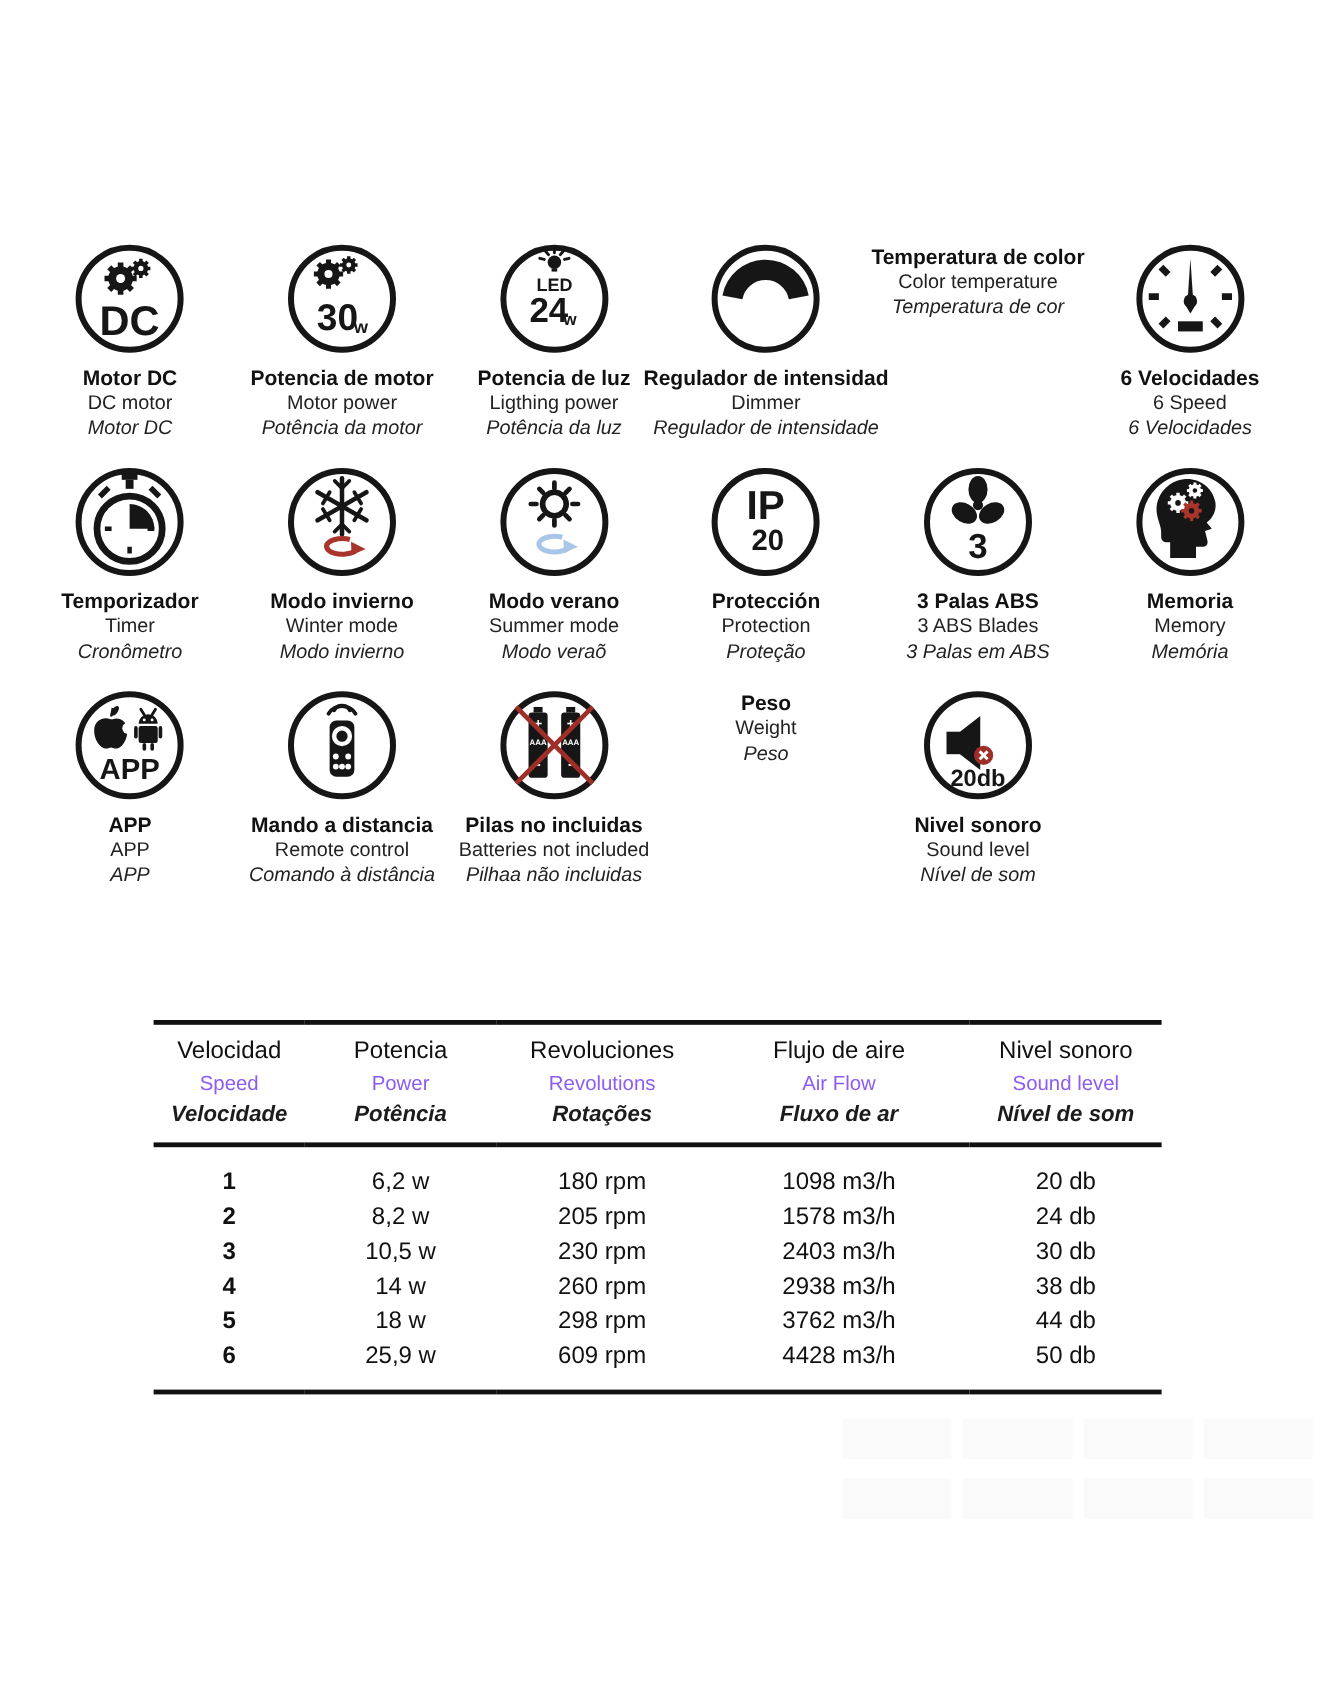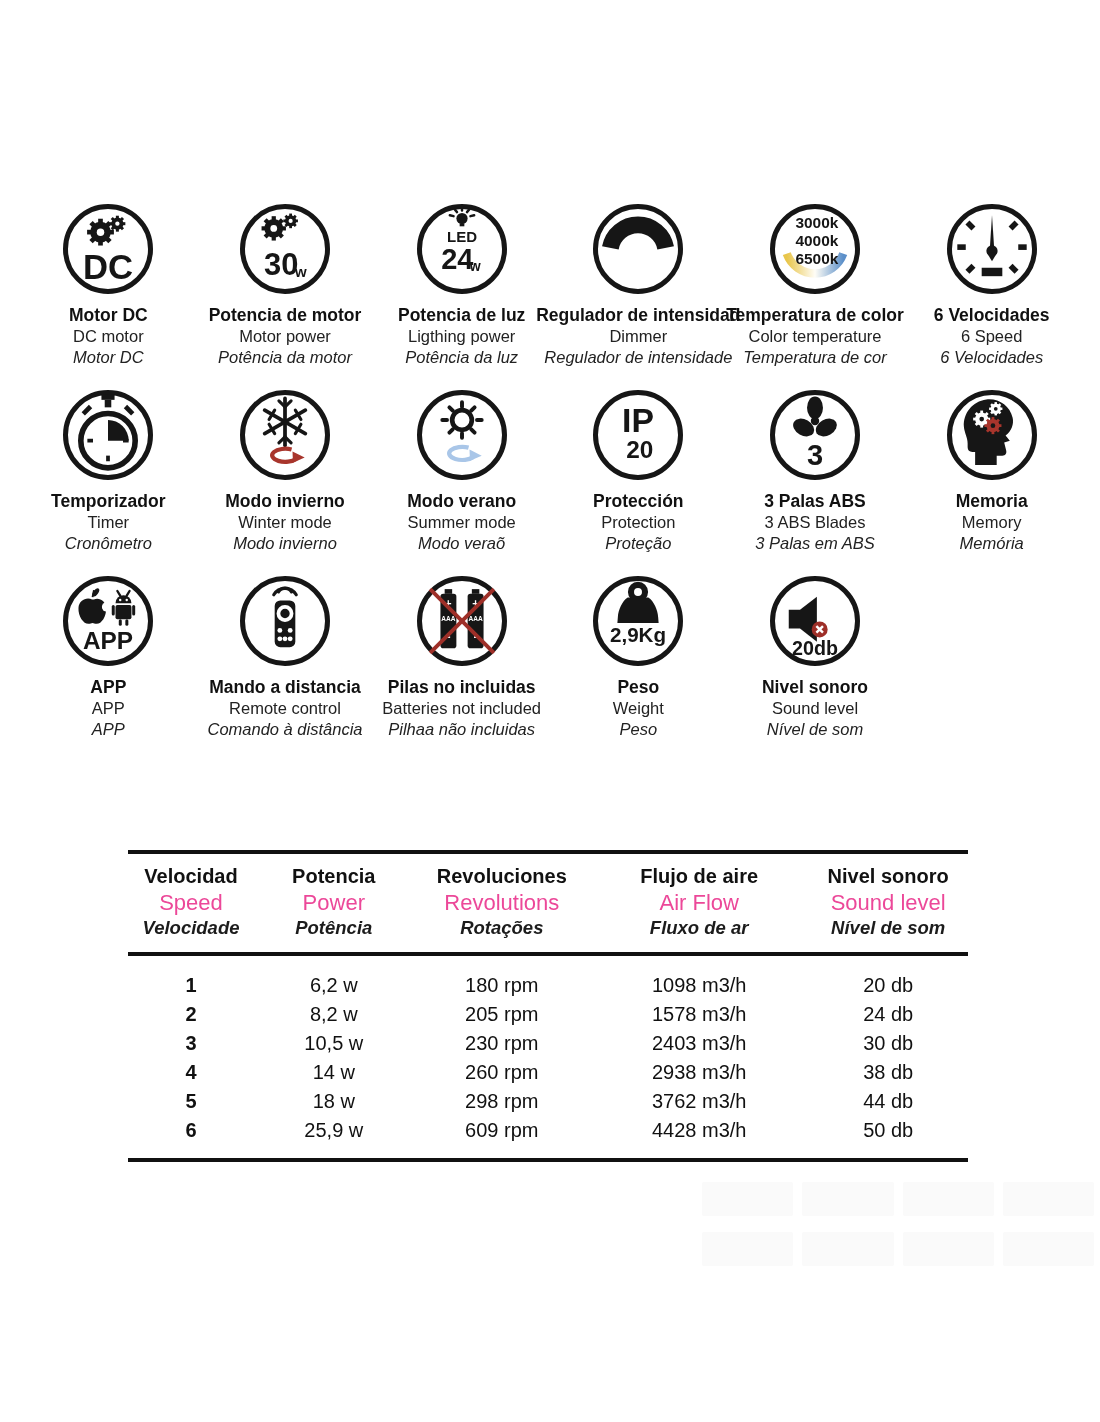--- a/index.html
+++ b/index.html
@@ -22,22 +22,22 @@
   .lbl{white-space:nowrap;width:calc(100% + 110px);margin-left:-55px;line-height:21px;}
   .lbl.es{font-weight:bold;font-size:17.5px;color:#111;}
   .lbl.en{font-size:16.5px;color:#222;}
   .lbl.pt{font-size:16.5px;font-style:italic;color:#222;}
   
   .spec-table{position:absolute;left:128px;top:850px;width:840px;}
   table{width:100%;border-collapse:collapse;}
   .spec-table table{border-top:4px solid #111;border-bottom:4px solid #111;}
   thead tr{border-bottom:4px solid #111;}
   th{padding:9px 0 12px;vertical-align:top;}
-  .h-es{font-size:20px;font-weight:bold;line-height:27px;color:#111;text-align:center;}
-  .h-en{font-size:22px;font-weight:normal;line-height:25px;color:#ec4899;}
+  .h-es{font-size:20px;font-weight:normal;line-height:27px;color:#111;text-align:center;}
+  .h-en{font-size:17px;font-weight:normal;line-height:25px;color:#8b5cf6;}
   .h-pt{font-size:18.5px;font-weight:bold;font-style:italic;line-height:25px;color:#1c1c1c;}
   td{font-size:20px;text-align:center;padding:3px 0;color:#111;}
   td.c0{font-weight:bold;}
   tbody tr:first-child td{padding-top:18px;}
   tbody tr:last-child td{padding-bottom:16px;}
   
   .watermark{position:absolute;left:702px;top:1182px;width:392px;height:84px;
     display:flex;flex-wrap:wrap;align-content:space-between;}
   .wm-row{display:flex;gap:9px;width:100%;}
   .wm-block{height:34px;flex:1;background:#fafafa;border-radius:2px;}
@@ -131,35 +131,20 @@
         <svg viewBox="0 0 96 96">
           <path d="M18.5 46.8 A30 30 0 0 1 77.5 46.8" fill="none" stroke="#161616" stroke-width="18"></path>
         </svg>
       </div>
       <div class="lbl es">Regulador de intensidad</div>
       <div class="lbl en">Dimmer</div>
       <div class="lbl pt">Regulador de intensidade</div>
     </div>
 
     <div class="feature">
-      <div class="circle">
-        <svg viewBox="0 0 96 96">
-          <defs>
-            <linearGradient id="tempGrad" x1="0" y1="0" x2="1" y2="0">
-              <stop offset="0" stop-color="#e8c54a"></stop>
-                <stop offset="0.5" stop-color="#fffdf6"></stop>
-                <stop offset="1" stop-color="#5b8fc9"></stop>
-            </linearGradient>
-          </defs>
-          <path d="M17.9 52.9 A32 32 0 0 0 78.1 52.9" fill="none" stroke="url(#tempGrad)" stroke-width="9"></path>
-          <text x="50" y="26" text-anchor="middle" font-size="16.5" font-weight="bold" fill="#161616">3000k</text>
-          <text x="50" y="45" text-anchor="middle" font-size="16.5" font-weight="bold" fill="#161616">4000k</text>
-          <text x="50" y="64" text-anchor="middle" font-size="16.5" font-weight="bold" fill="#161616">6500k</text>
-        </svg>
-      </div>
       <div class="lbl es">Temperatura de color</div>
       <div class="lbl en">Color temperature</div>
       <div class="lbl pt">Temperatura de cor</div>
     </div>
 
     <div class="feature">
       <div class="circle">
         <svg viewBox="0 0 96 96">
           <g stroke="#161616" stroke-width="6">
             <line x1="76" y1="46" x2="85" y2="46"></line>
@@ -377,27 +362,20 @@
               <line x1="82" y1="14" x2="14" y2="82"></line>
             </g>
         </svg>
       </div>
       <div class="lbl es">Pilas no incluidas</div>
       <div class="lbl en">Batteries not included</div>
       <div class="lbl pt">Pilhaa não incluidas</div>
     </div>
 
     <div class="feature">
-      <div class="circle">
-        <svg viewBox="0 0 96 96">
-          <circle cx="48" cy="17" r="7.5" fill="none" stroke="#161616" stroke-width="6.5"></circle>
-          <path d="M37 23 C31 27 27 36 26.5 44 L26 50 L70 50 L69.5 44 C69 36 65 27 59 23 Z" fill="#161616"></path>
-          <text x="48" y="70" text-anchor="middle" font-size="22" font-weight="bold" fill="#161616">2,9Kg</text>
-        </svg>
-      </div>
       <div class="lbl es">Peso</div>
       <div class="lbl en">Weight</div>
       <div class="lbl pt">Peso</div>
     </div>
 
 
     <div class="feature">
       <div class="circle">
         <svg viewBox="0 0 96 96">
           <rect x="20" y="36" width="12" height="20" fill="#161616"></rect>

